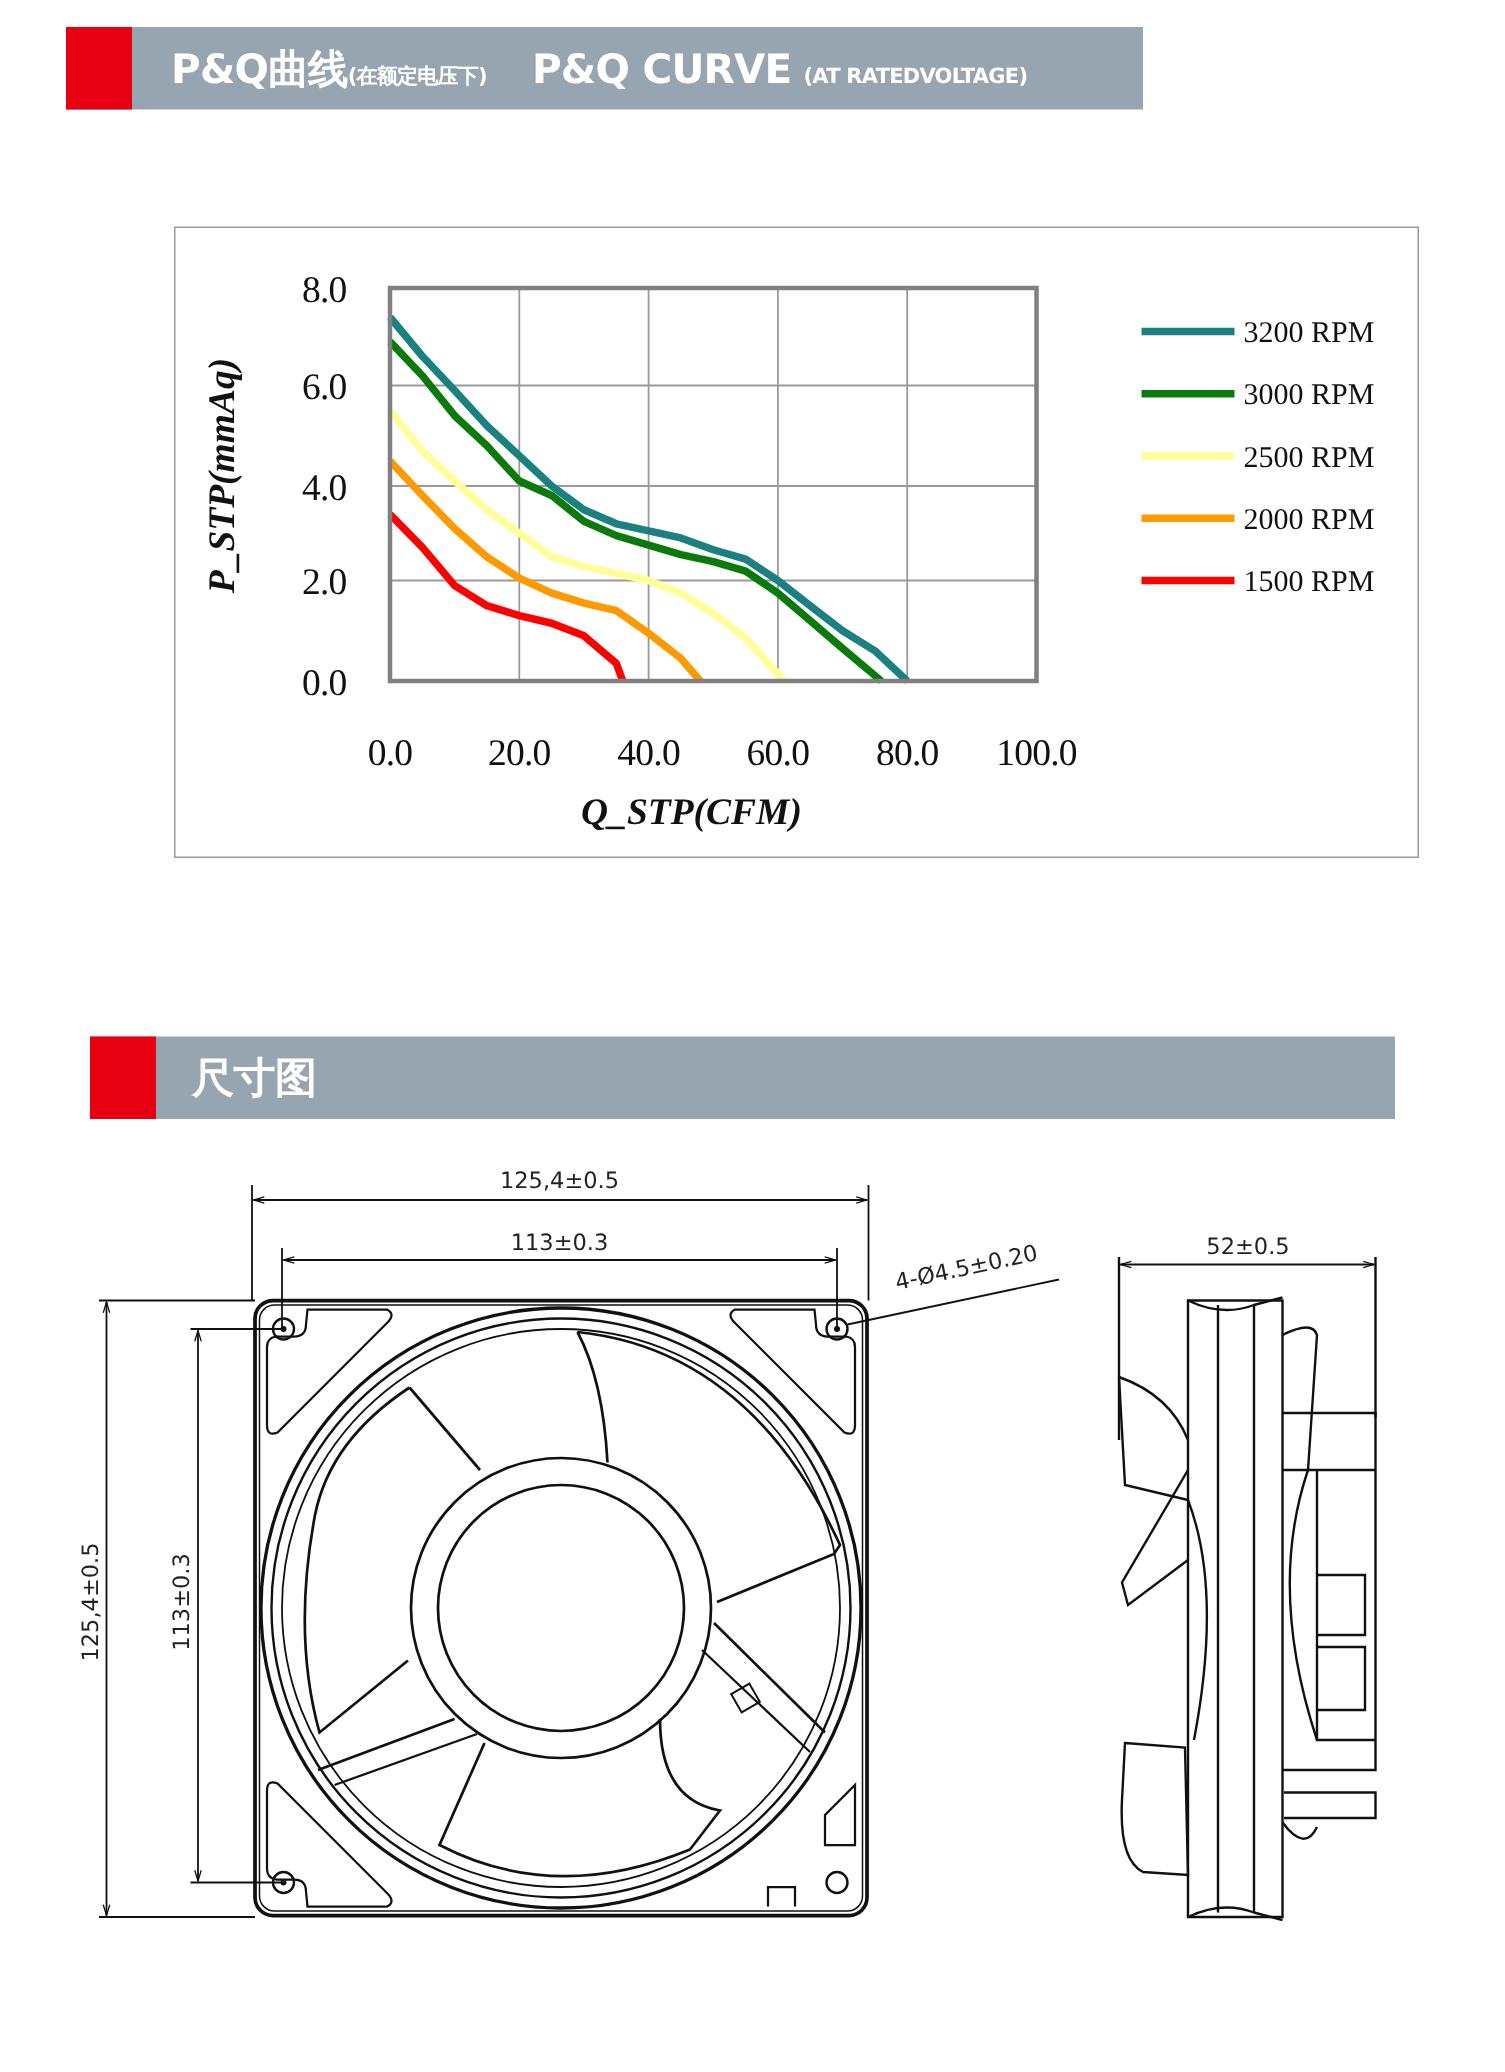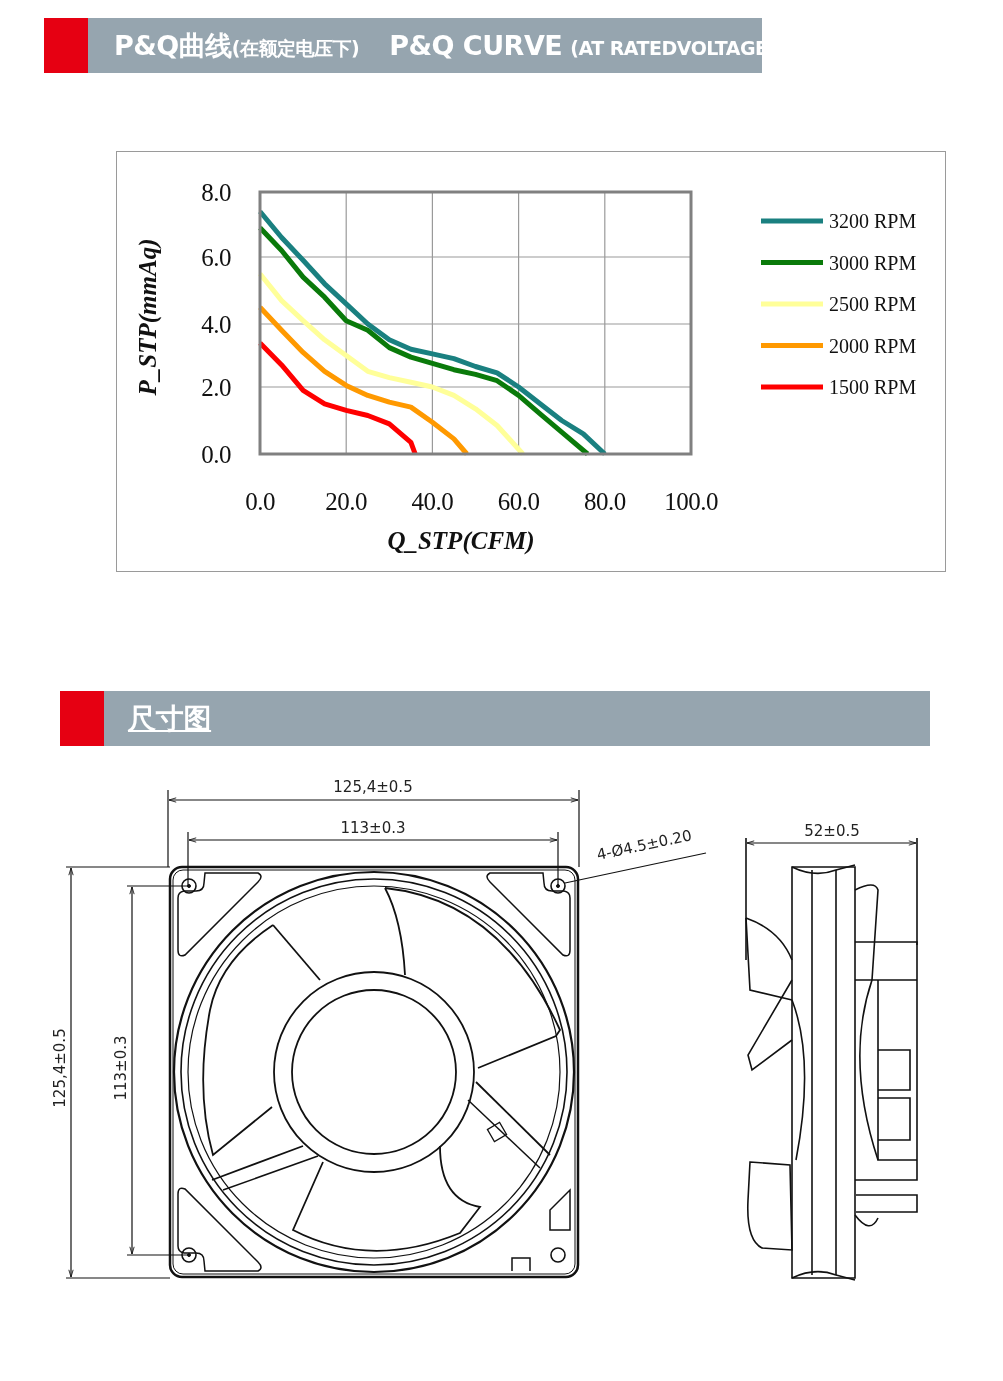--- a/index.html
+++ b/index.html
@@ -4,24 +4,24 @@
 <style>
   * { box-sizing: border-box; margin: 0; padding: 0; }
   html, body { width: 1003px; height: 1381px; background: #ffffff; overflow: hidden; }
   body { position: relative; font-family: "DejaVu Sans", sans-serif; color: #111; }
 
   .section-header { position: absolute; height: 55px; background: #96a5af; display: flex; align-items: center; }
   .section-header .red { width: 44px; height: 100%; background: #e60012; flex: none; }
   .section-header .title { color: #ffffff; font-family: "DejaVu Sans", sans-serif; font-weight: bold; white-space: nowrap; display: flex; align-items: baseline; }
   #hdr1 { left: 44px; top: 18px; width: 718px; }
   #hdr1 .title { padding-left: 26px; font-size: 27px; letter-spacing: -0.5px; }
-  #hdr1 .small { font-size: 19px; }
+  #hdr1 .small { font-size: 14px; }
   #hdr1 .gap { display: inline-block; width: 30px; }
   #hdr2 { left: 60px; top: 691px; width: 870px; }
-  #hdr2 .title { padding-left: 24px; font-size: 28px; letter-spacing: -0.3px; text-decoration: underline; }
+  #hdr2 .title { padding-left: 24px; font-size: 28px; letter-spacing: -0.3px; }
   #hdr2 .gap { display: inline-block; width: 18px; }
 
   #chart-frame { position: absolute; left: 116px; top: 151px; width: 830px; height: 421px; border: 1px solid #9a9a9a; background: #fff; }
   #chart-svg { position: absolute; left: 0; top: 0; }
   .tick { font-family: "Liberation Serif", serif; font-size: 25px; fill: #111; letter-spacing: -0.5px; }
   .axis-title { font-family: "Liberation Serif", serif; font-size: 25px; font-weight: bold; font-style: italic; fill: #111; }
   .legend-text { font-family: "Liberation Serif", serif; font-size: 20px; fill: #111; }
 
   #dims-svg { position: absolute; left: 0; top: 760px; }
   .dim-text { font-family: "DejaVu Sans", sans-serif; font-size: 15px; fill: #222; }

